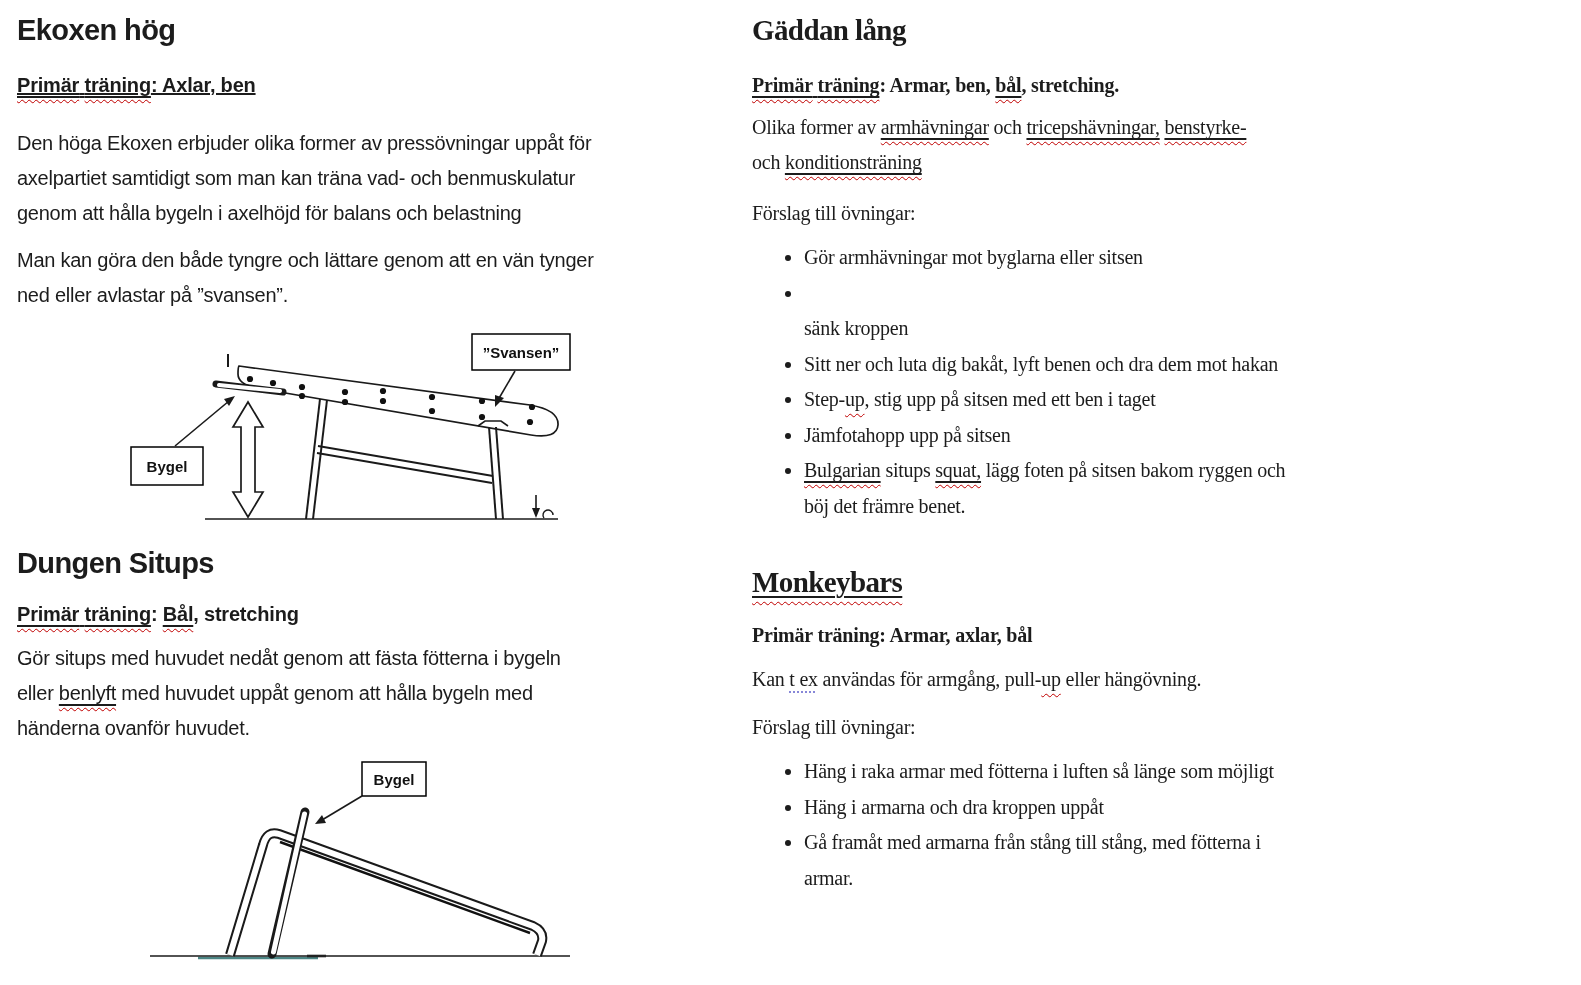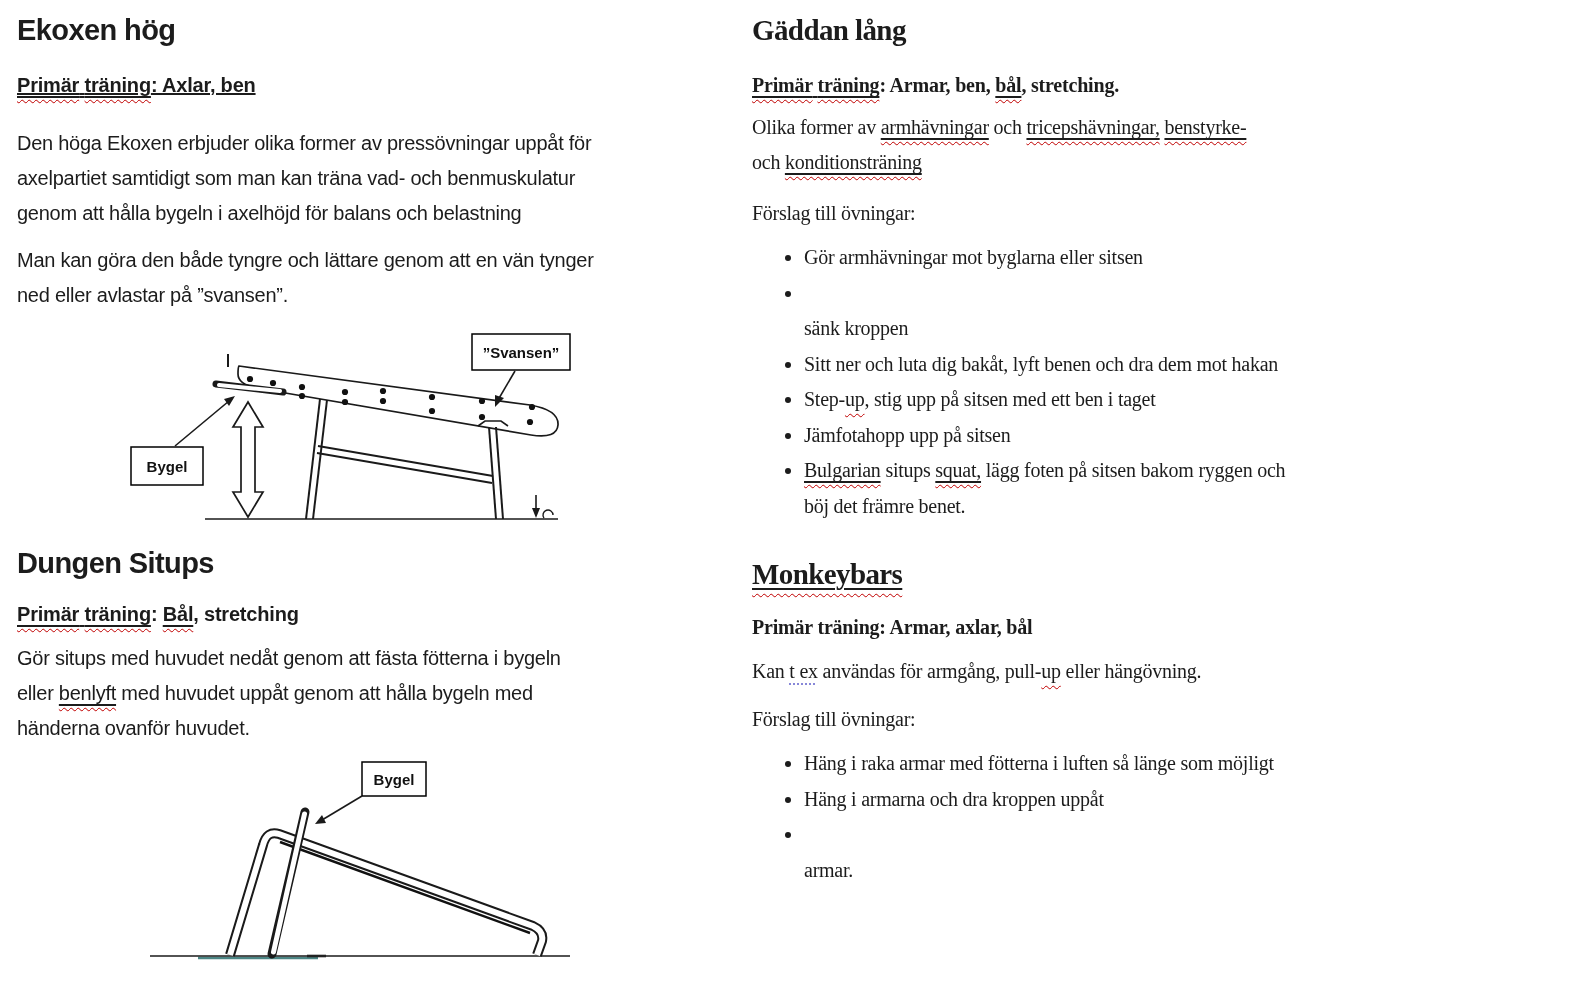--- a/index.html
+++ b/index.html
@@ -42,21 +42,21 @@
   #dungen-title   { margin-top:20px; }
   #dungen-sub     { margin-top:20px; }
   #dungen-p       { margin-top:14px; }
   #fig-dungen     { display:block; margin:8px 0 0 133px; }
 
   #gaddan-title   { margin-top:12px; }
   #gaddan-sub     { margin-top:24px; }
   #gaddan-p       { margin-top:12px; }
   #gaddan-forslag { margin-top:16px; line-height:35px; }
   #gaddan-ul      { margin-top:9px; }
-  #monkey-title   { margin-top:32px; display:inline-block; }
+  #monkey-title   { margin-top:40px; display:inline-block; }
   #monkey-sub     { margin-top:22px; }
   #monkey-p       { margin-top:14px; line-height:35px; }
   #monkey-forslag { margin-top:13px; line-height:35px; }
   #monkey-ul      { margin-top:9px; }
 
   .fig text { font:700 15px "Liberation Sans", sans-serif; fill:#111; }
   .fig .box { fill:#ffffff; stroke:#000; stroke-width:1.5; }
   .fig .ln  { stroke:#1a1a1a; fill:none; }
 </style>
 </head>
@@ -200,15 +200,15 @@
 
   <p class="body-p" id="monkey-p">
     <span>Kan </span><span class="gr">t ex</span><span> användas för armgång, pull-</span><span class="sp">up</span><span> eller hängövning.</span>
   </p>
 
   <div class="body-p" id="monkey-forslag">Förslag till övningar:</div>
 
   <ul id="monkey-ul">
     <li><span>Häng i raka armar med fötterna i luften så länge som möjligt</span></li>
     <li><span>Häng i armarna och dra kroppen uppåt</span></li>
-    <li><br><span>armar.</span></li>
+    <li><span>Gå framåt med armarna från stång till stång, med fötterna i</span><br><span>armar.</span></li>
   </ul>
 </div>
 
 </body></html>

